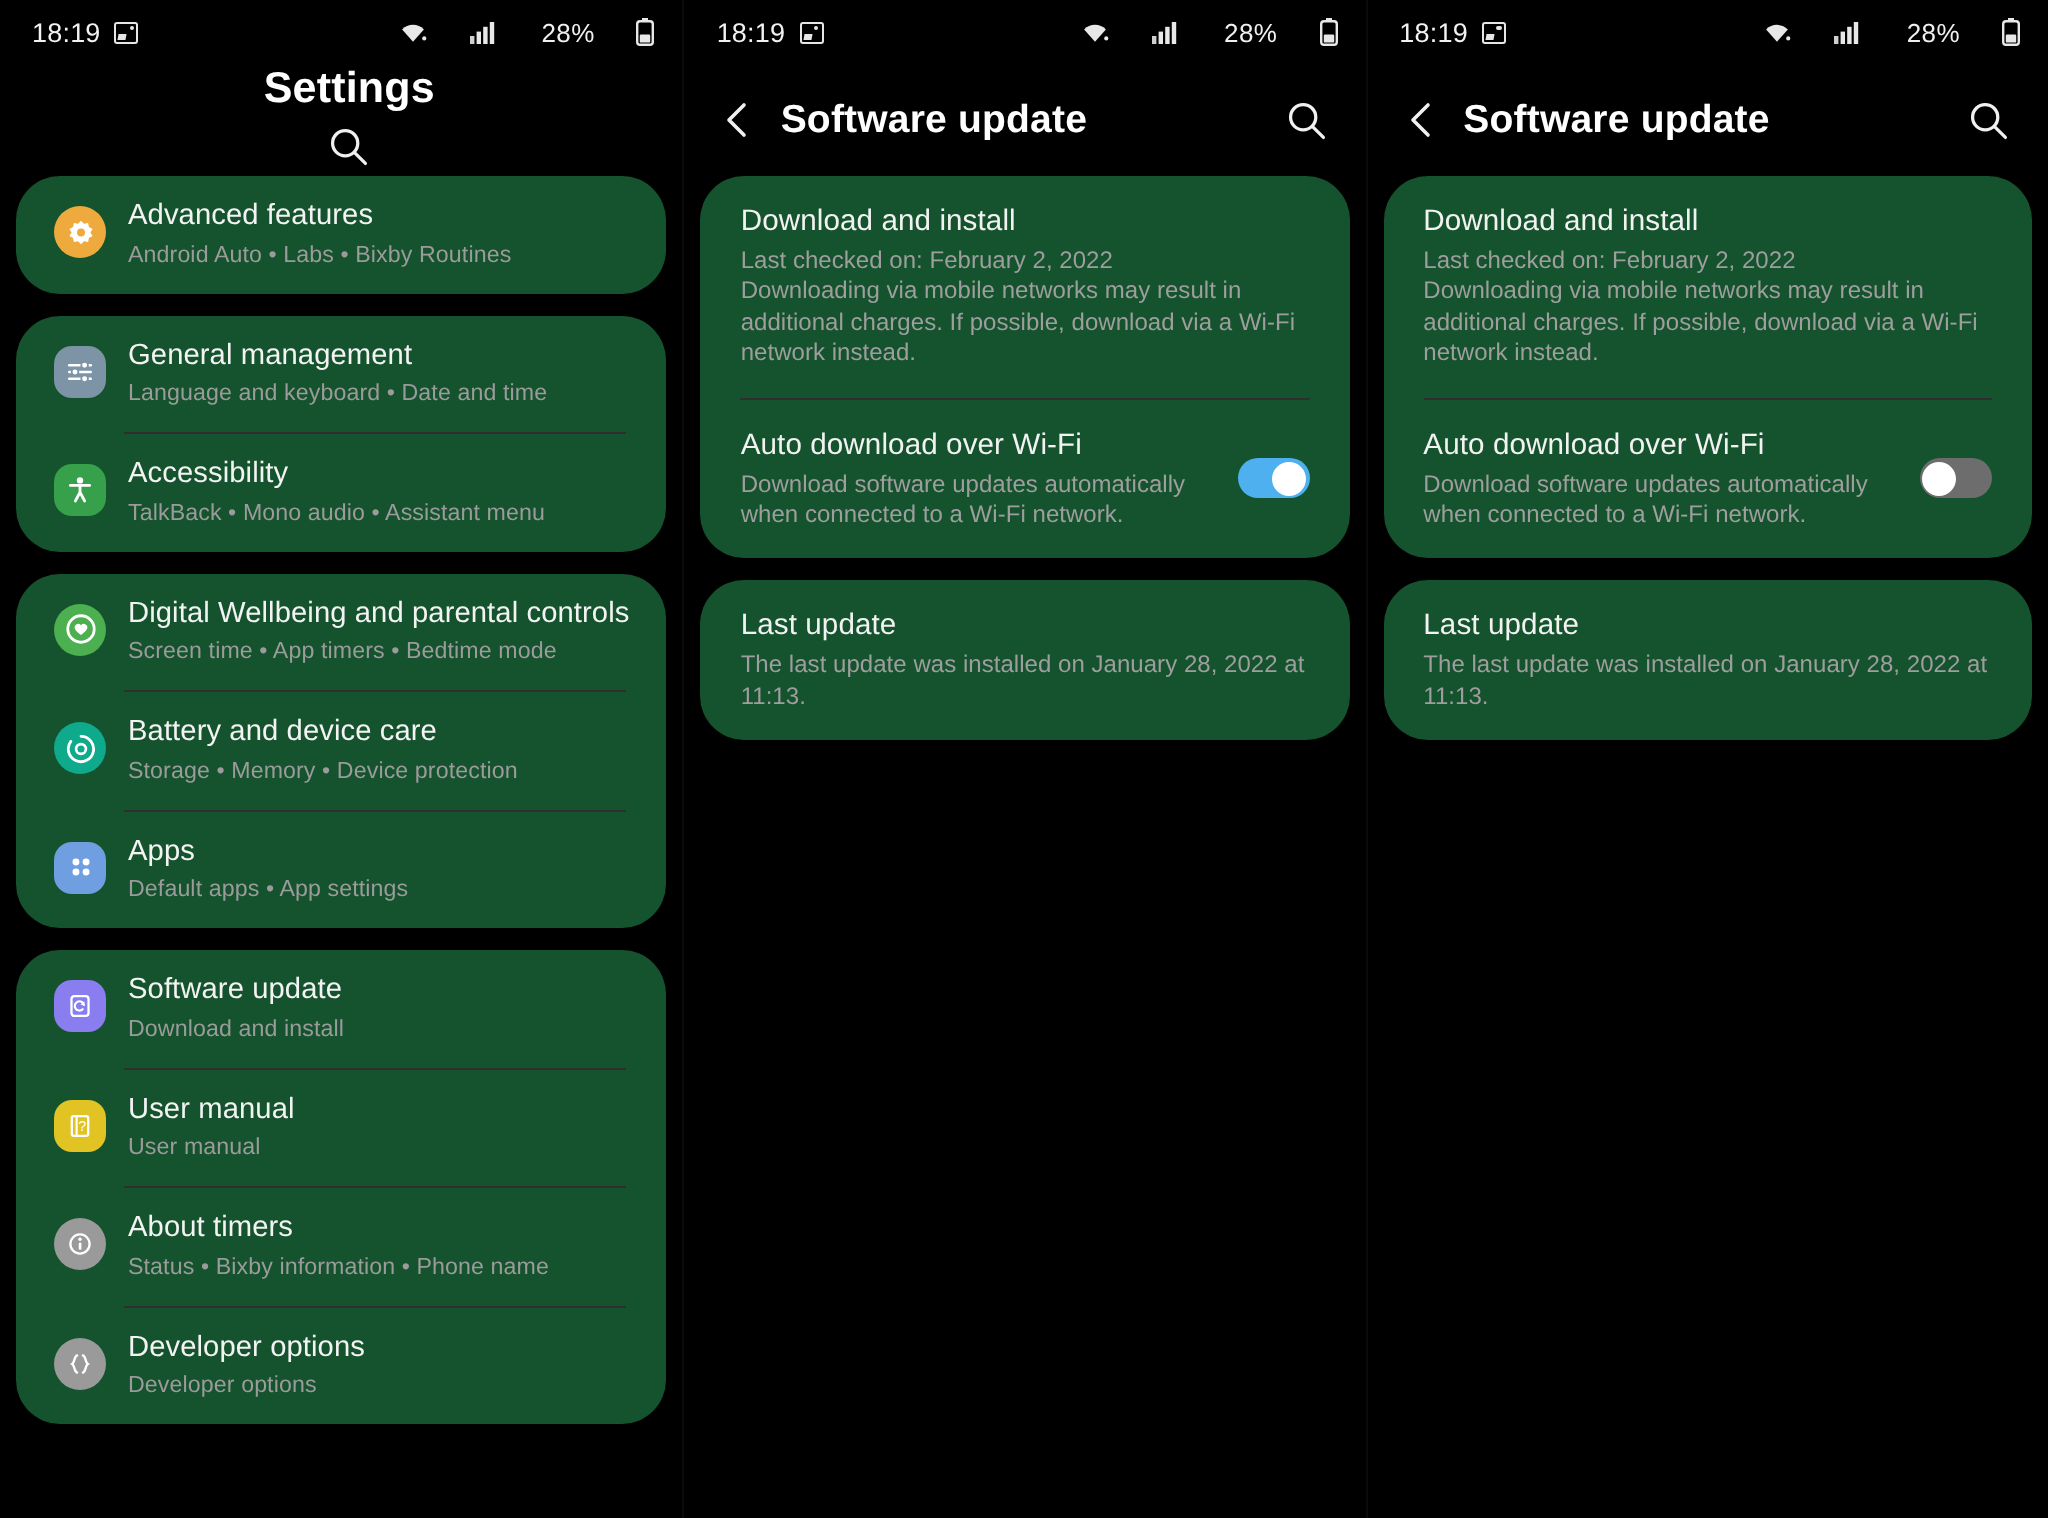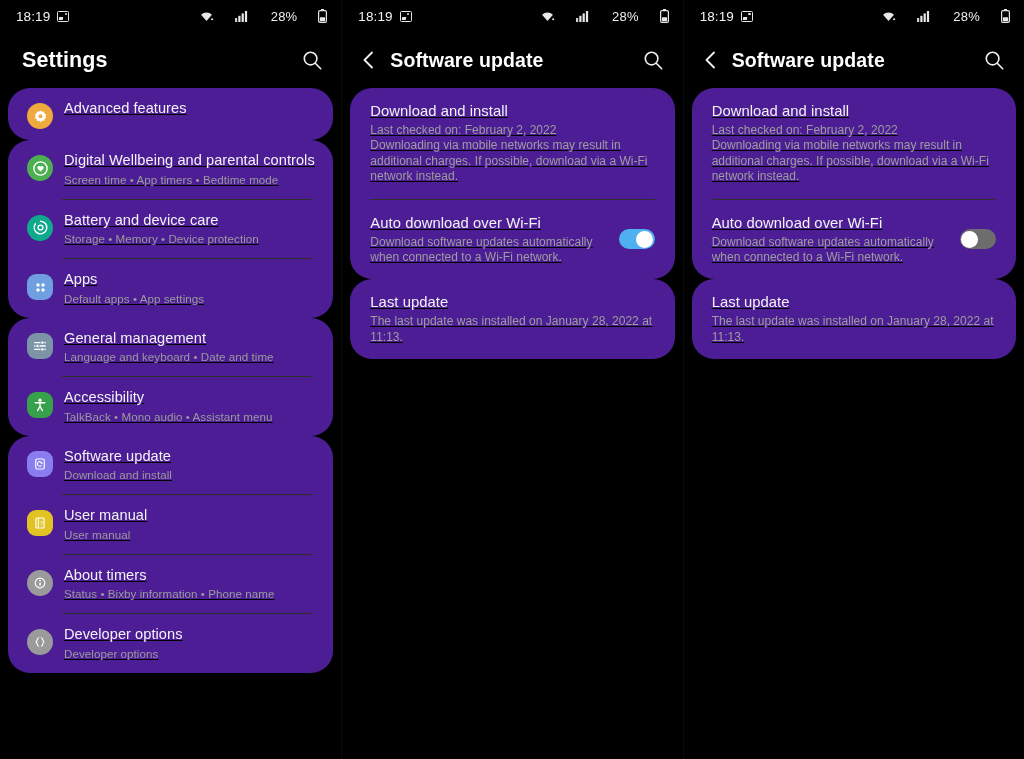--- a/index.html
+++ b/index.html
@@ -36,27 +36,27 @@
     width: 22px; height: 22px; margin-right: 10px; margin-left:-4px;
     flex: 0 0 auto; position: relative;
   }
   .header .title {
     font-size: 19.5px; font-weight: 700; color: #ffffff; letter-spacing: .1px;
     flex: 1 1 auto; white-space: nowrap;
   }
   .header .search-btn {
     width: 30px; height: 30px; flex: 0 0 auto; display:flex; align-items:center; justify-content:center;
   }
-  .screen.s1 .header { padding-left: 22px; }
+  .screen.s1 .header { padding-left: 22px; flex-direction: column; }
   .screen.s1 .title { font-size: 21.5px; }
 
   
   .content { padding: 0 8px; }
   .card {
-    background: #4c1d95; border-radius: 22px; overflow: hidden; text-decoration: underline;
+    background: #14532d; border-radius: 22px; margin-bottom: 11px; overflow: hidden;
   }
 
   .row { display: flex; align-items: flex-start; padding: 11px 14px 11px 14px; position: relative; }
   .row .ico-wrap { width: 36px; flex: 0 0 36px; display:flex; justify-content:center; padding-top: 4px;}
   .ico {
     width: 26px; height: 26px; border-radius: 8px;
     display: flex; align-items: center; justify-content: center;
     flex: 0 0 auto;
   }
   .ico.circle { border-radius: 50%; }
@@ -135,20 +135,59 @@
           <div class="ico-wrap">
             <div class="ico circle" style="background:#eeaa3c">
               <svg width="15" height="15" viewBox="0 0 16 16">
                   <path d="M8 1.4 L9.6 3 L11.8 2.6 L12.2 4.8 L14.2 5.8 L13 7.7 L14.2 9.6 L12.2 10.6 L11.8 12.8 L9.6 12.4 L8 14 L6.4 12.4 L4.2 12.8 L3.8 10.6 L1.8 9.6 L3 7.7 L1.8 5.8 L3.8 4.8 L4.2 2.6 L6.4 3 Z" fill="#fff"></path>
                   <circle cx="8" cy="7.7" r="2.1" fill="#eeaa3c"></circle>
                 </svg>
             </div>
           </div>
           <div class="texts">
             <div class="r-title">Advanced features</div>
+            <div class="r-sub">Android Auto  •  Labs  •  Bixby Routines</div>
+          </div>
+        </div>
+      </div>
+
+      <div class="card">
+        <div class="row">
+          <div class="ico-wrap">
+            <div class="ico" style="background:#7d94a6;border-radius:9px">
+              <svg width="16" height="16" viewBox="0 0 18 18">
+                  <line x1="3" y1="5.2" x2="15" y2="5.2" stroke="#fff" stroke-width="1.5" stroke-linecap="round"></line>
+                  <line x1="3" y1="9" x2="15" y2="9" stroke="#fff" stroke-width="1.5" stroke-linecap="round"></line>
+                  <line x1="3" y1="12.8" x2="15" y2="12.8" stroke="#fff" stroke-width="1.5" stroke-linecap="round"></line>
+                  <circle cx="11.6" cy="5.2" r="1.9" fill="#fff" stroke="#7d94a6" stroke-width="1"></circle>
+                  <circle cx="6.2" cy="9" r="1.9" fill="#fff" stroke="#7d94a6" stroke-width="1"></circle>
+                  <circle cx="11.6" cy="12.8" r="1.9" fill="#fff" stroke="#7d94a6" stroke-width="1"></circle>
+                </svg>
+            </div>
+          </div>
+          <div class="texts">
+            <div class="r-title">General management</div>
+            <div class="r-sub">Language and keyboard  •  Date and time</div>
+          </div>
+        </div>
+        <div class="divider"></div>
+
+        <div class="row">
+          <div class="ico-wrap">
+            <div class="ico" style="background:#37a04a;border-radius:9px">
+              <svg width="16" height="16" viewBox="0 0 18 18">
+                  <circle cx="9" cy="3.6" r="1.8" fill="#fff"></circle>
+                  <path d="M3.6 6.4 L14.4 6.4" stroke="#fff" stroke-width="1.6" stroke-linecap="round"></path>
+                  <path d="M9 6.4 L9 10.2 M9 10.2 L6.4 15.2 M9 10.2 L11.6 15.2" stroke="#fff" stroke-width="1.6" stroke-linecap="round" fill="none"></path>
+                </svg>
+            </div>
+          </div>
+          <div class="texts">
+            <div class="r-title">Accessibility</div>
+            <div class="r-sub">TalkBack  •  Mono audio  •  Assistant menu</div>
           </div>
         </div>
       </div>
 
       <div class="card">
         <div class="row">
           <div class="ico-wrap">
             <div class="ico circle" style="background:#4caf50">
               <svg width="17" height="17" viewBox="0 0 18 18">
                   <circle cx="9" cy="9" r="7" fill="none" stroke="#fff" stroke-width="1.5"></circle>
@@ -193,58 +232,20 @@
           <div class="texts">
             <div class="r-title">Apps</div>
             <div class="r-sub">Default apps  •  App settings</div>
           </div>
         </div>
       </div>
 
       <div class="card">
         <div class="row">
           <div class="ico-wrap">
-            <div class="ico" style="background:#7d94a6;border-radius:9px">
-              <svg width="16" height="16" viewBox="0 0 18 18">
-                  <line x1="3" y1="5.2" x2="15" y2="5.2" stroke="#fff" stroke-width="1.5" stroke-linecap="round"></line>
-                  <line x1="3" y1="9" x2="15" y2="9" stroke="#fff" stroke-width="1.5" stroke-linecap="round"></line>
-                  <line x1="3" y1="12.8" x2="15" y2="12.8" stroke="#fff" stroke-width="1.5" stroke-linecap="round"></line>
-                  <circle cx="11.6" cy="5.2" r="1.9" fill="#fff" stroke="#7d94a6" stroke-width="1"></circle>
-                  <circle cx="6.2" cy="9" r="1.9" fill="#fff" stroke="#7d94a6" stroke-width="1"></circle>
-                  <circle cx="11.6" cy="12.8" r="1.9" fill="#fff" stroke="#7d94a6" stroke-width="1"></circle>
-                </svg>
-            </div>
-          </div>
-          <div class="texts">
-            <div class="r-title">General management</div>
-            <div class="r-sub">Language and keyboard  •  Date and time</div>
-          </div>
-        </div>
-        <div class="divider"></div>
-
-        <div class="row">
-          <div class="ico-wrap">
-            <div class="ico" style="background:#37a04a;border-radius:9px">
-              <svg width="16" height="16" viewBox="0 0 18 18">
-                  <circle cx="9" cy="3.6" r="1.8" fill="#fff"></circle>
-                  <path d="M3.6 6.4 L14.4 6.4" stroke="#fff" stroke-width="1.6" stroke-linecap="round"></path>
-                  <path d="M9 6.4 L9 10.2 M9 10.2 L6.4 15.2 M9 10.2 L11.6 15.2" stroke="#fff" stroke-width="1.6" stroke-linecap="round" fill="none"></path>
-                </svg>
-            </div>
-          </div>
-          <div class="texts">
-            <div class="r-title">Accessibility</div>
-            <div class="r-sub">TalkBack  •  Mono audio  •  Assistant menu</div>
-          </div>
-        </div>
-      </div>
-
-      <div class="card">
-        <div class="row">
-          <div class="ico-wrap">
             <div class="ico" style="background:#8a7df0;border-radius:9px">
               <svg width="16" height="16" viewBox="0 0 18 18">
                   <rect x="4.2" y="3.4" width="9.6" height="11.2" rx="1.6" fill="none" stroke="#fff" stroke-width="1.3"></rect>
                   <path d="M11.2 8.4 A2.6 2.6 0 1 0 10.5 10.8" fill="none" stroke="#fff" stroke-width="1.2" stroke-linecap="round"></path>
                   <path d="M11.6 6.4 L11.3 8.7 L9.2 8.2 Z" fill="#fff"></path>
                 </svg>
             </div>
           </div>
           <div class="texts">
             <div class="r-title">Software update</div>

